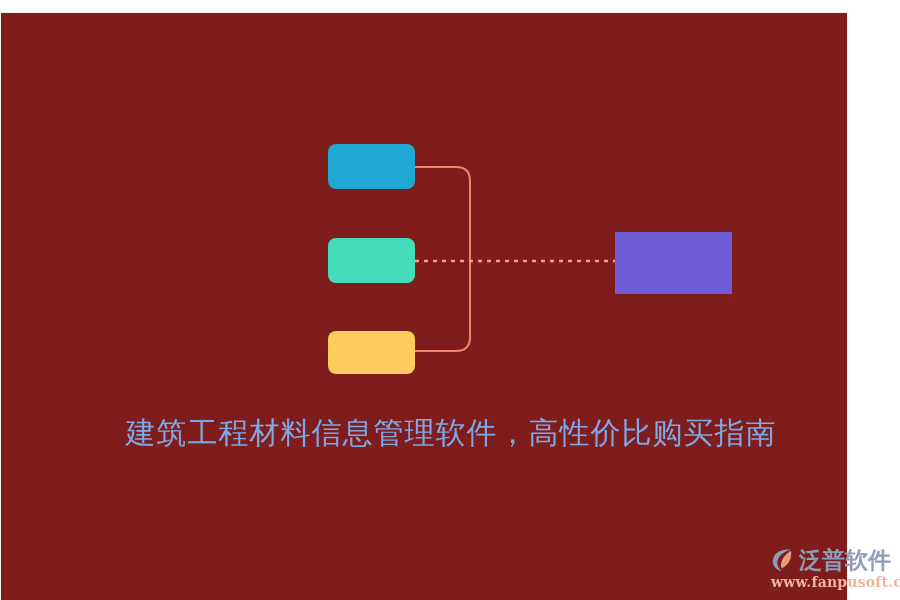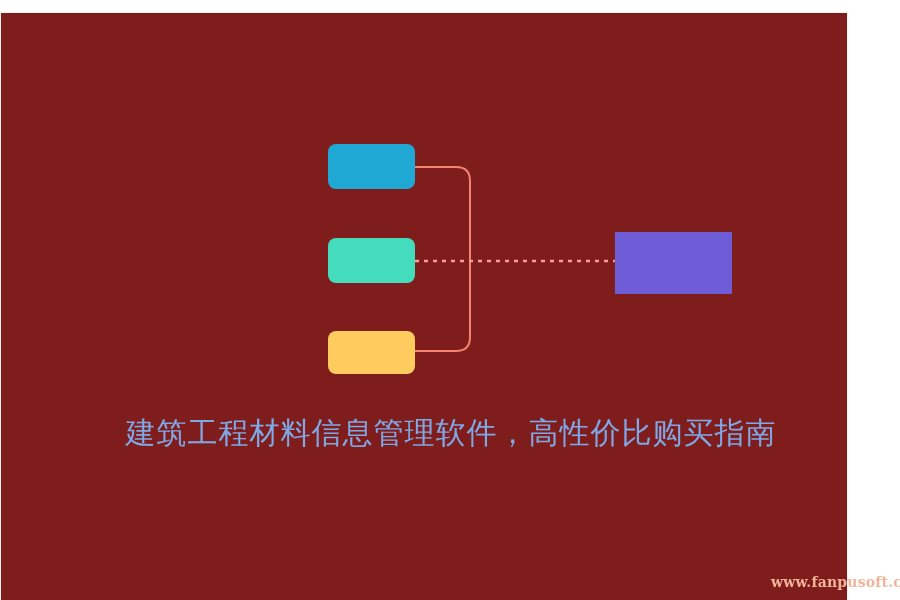--- a/index.html
+++ b/index.html
@@ -163,16 +163,27 @@
     <div class="node node-green"></div>
 
     <div class="node node-yellow"></div>
 
     <div class="node node-purple"></div>
   </div>
 
   <div class="headline">建筑工程材料信息管理软件，高性价比购买指南</div>
 
   <div class="logo">
+    <div class="logo-row">
+      <svg class="logo-mark" viewBox="0 0 32 32">
+
+        <path d="M24.5 4.2 C16.5 3.0 8.0 6.2 5.2 13.0 C2.4 19.8 6.6 27.2 14.6 28.6
+                 C9.8 25.2 8.2 19.6 10.4 14.6 C12.6 9.6 18.2 6.2 24.5 4.2 Z" fill="#8f9cba"></path>
+
+        <path d="M25.2 5.4 C20.0 8.2 15.6 13.0 14.0 19.0 C13.4 21.4 13.6 23.6 14.4 25.4
+                 C19.6 23.2 23.6 18.6 25.0 12.8 C25.5 10.4 25.6 7.8 25.2 5.4 Z" fill="#e89a7e"></path>
+      </svg>
+      <span class="logo-word">泛普软件</span>
+    </div>
     <div class="logo-url">www.fanpusoft.com</div>
   </div>
 
 </div>
 
 </body></html>

